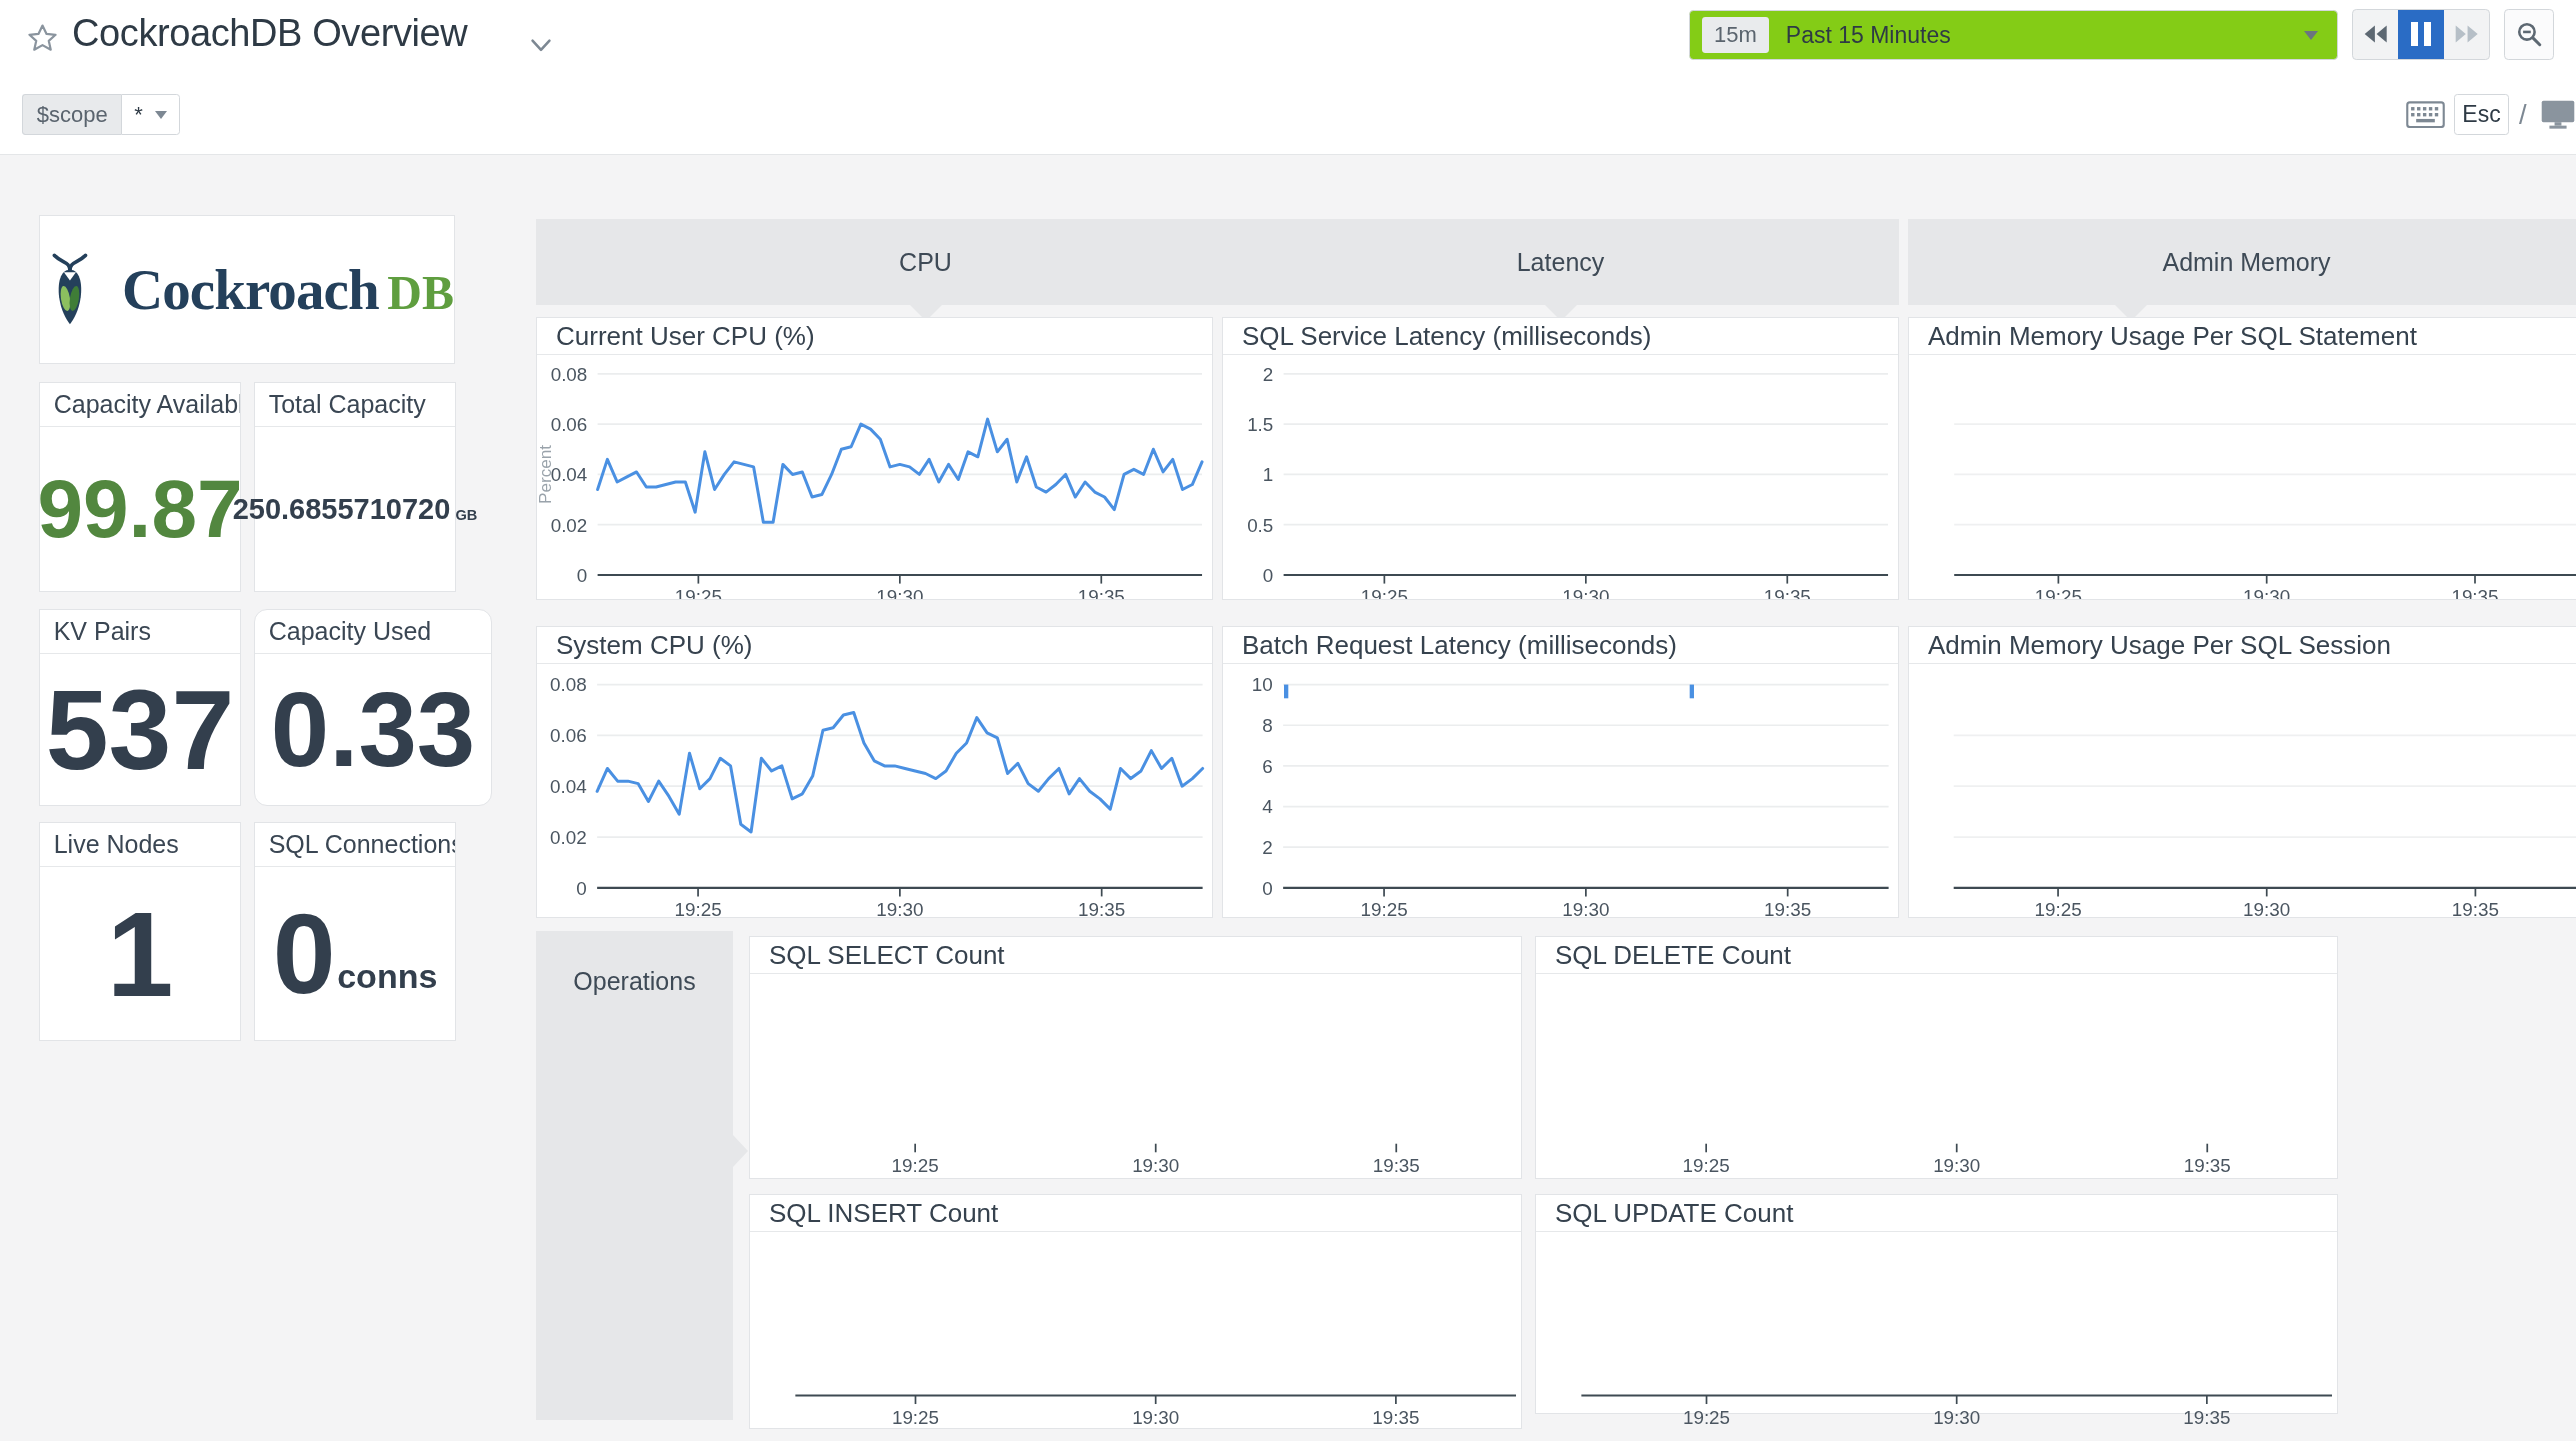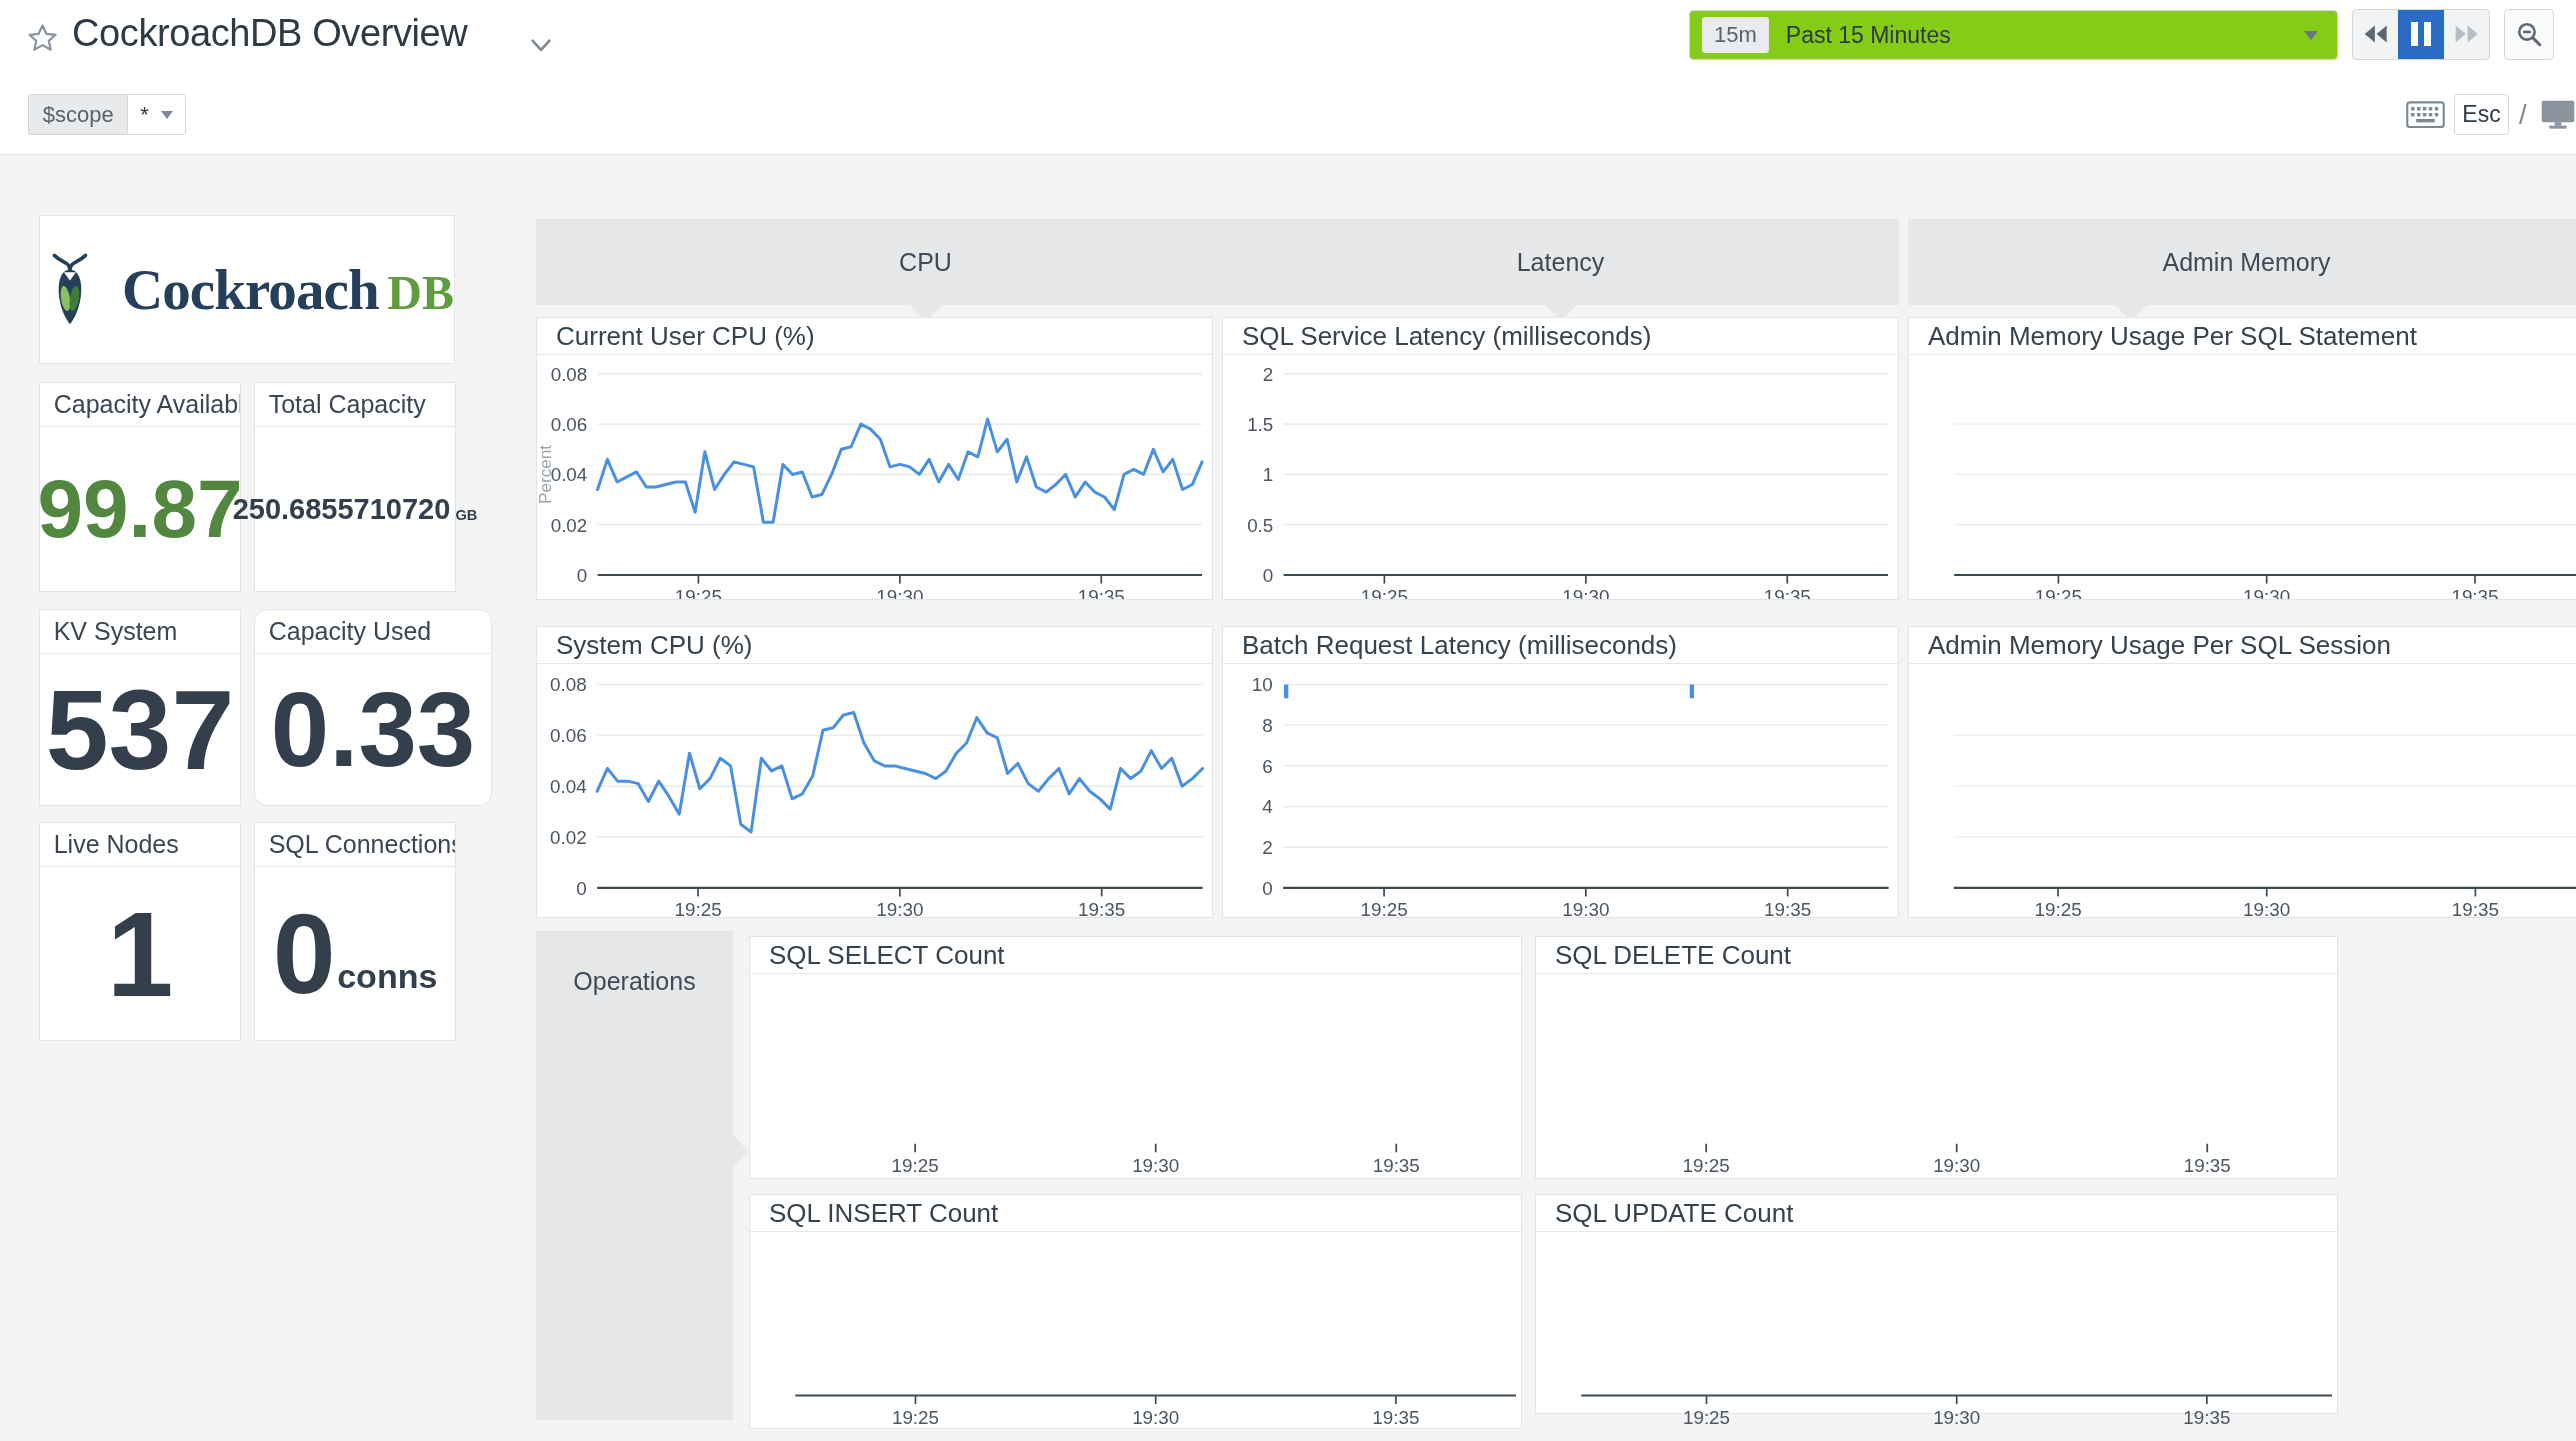--- a/index.html
+++ b/index.html
@@ -16,21 +16,21 @@
   .tp-label{margin-left:17px;font-size:23px;color:#2e3a45;}
   .tp-caret{position:absolute;right:19px;width:0;height:0;border-left:7.7px solid transparent;border-right:7.7px solid transparent;border-top:9.4px solid #6b757f;}
   .controls{position:absolute;left:2352px;top:8.6px;width:138px;height:51px;border:0.9px solid #d3d7db;border-radius:4.3px;
     background:#f2f3f4;display:flex;overflow:hidden;box-sizing:border-box;}
   .ctl{flex:1;display:flex;align-items:center;justify-content:center;cursor:pointer;}
   .ctl.pause{background:#2a6cc5;}
   .pause-bars{display:flex;gap:6.9px;}
   .pause-bars i{display:block;width:6.9px;height:24px;background:#fff;}
   .zoombtn{position:absolute;left:2504px;top:8.6px;width:50px;height:51px;border:0.9px solid #d3d7db;border-radius:4.3px;
     background:#fbfbfc;display:flex;align-items:center;justify-content:center;cursor:pointer;box-sizing:border-box;}
-  .scope{position:absolute;left:28px;top:94px;height:41px;display:flex;font-size:22px;cursor:pointer;}
+  .scope{position:absolute;left:22px;top:94px;height:41px;display:flex;font-size:22px;cursor:pointer;}
   .scope-k{background:#e8eaec;border:0.9px solid #d3d7db;border-right:none;border-radius:3.4px 0 0 3.4px;color:#5a646e;
     display:flex;align-items:center;padding:0 13.7px;}
   .scope-v{background:#fff;border:0.9px solid #d3d7db;border-radius:0 3.4px 3.4px 0;color:#2e3a45;
     display:flex;align-items:center;gap:12px;padding:0 12px;}
   .scope-caret{width:0;height:0;border-left:6.9px solid transparent;border-right:6.9px solid transparent;border-top:8.6px solid #7d8893;}
   .kbd-icon{position:absolute;left:2406px;top:101px;}
   .escbtn{position:absolute;left:2454px;top:94px;width:55px;height:41px;border:0.9px solid #d3d7db;border-radius:3.4px;background:#fff;
     font-size:23px;color:#2e3a45;display:flex;align-items:center;justify-content:center;cursor:pointer;box-sizing:border-box;}
   .slash{position:absolute;left:2519px;top:99px;font-size:27.4px;color:#7d8893;}
   .mon-icon{position:absolute;left:2540px;top:99px;}
@@ -168,21 +168,21 @@
       </div>
   </div>
   <div class="panel" style="left:254px;top:382px;width:202px;height:210px;">
     <div class="card-title">Total Capacity</div>
     <div class="card-value">
         <span class="v34">250.6855710720</span>
         <span class="unit-sm">GB</span>
       </div>
   </div>
   <div class="panel" style="left:39px;top:609px;width:202px;height:197px;">
-    <div class="card-title">KV System</div>
+    <div class="card-title">KV Pairs</div>
     <div class="card-value">
         <span class="v132">537</span>
       </div>
   </div>
   <div class="panel" style="left:254px;top:609px;width:238px;height:197px;border-radius:13px;">
     <div class="card-title">Capacity Used</div>
     <div class="card-value">
         <span class="v122">0.33</span>
       </div>
   </div>

